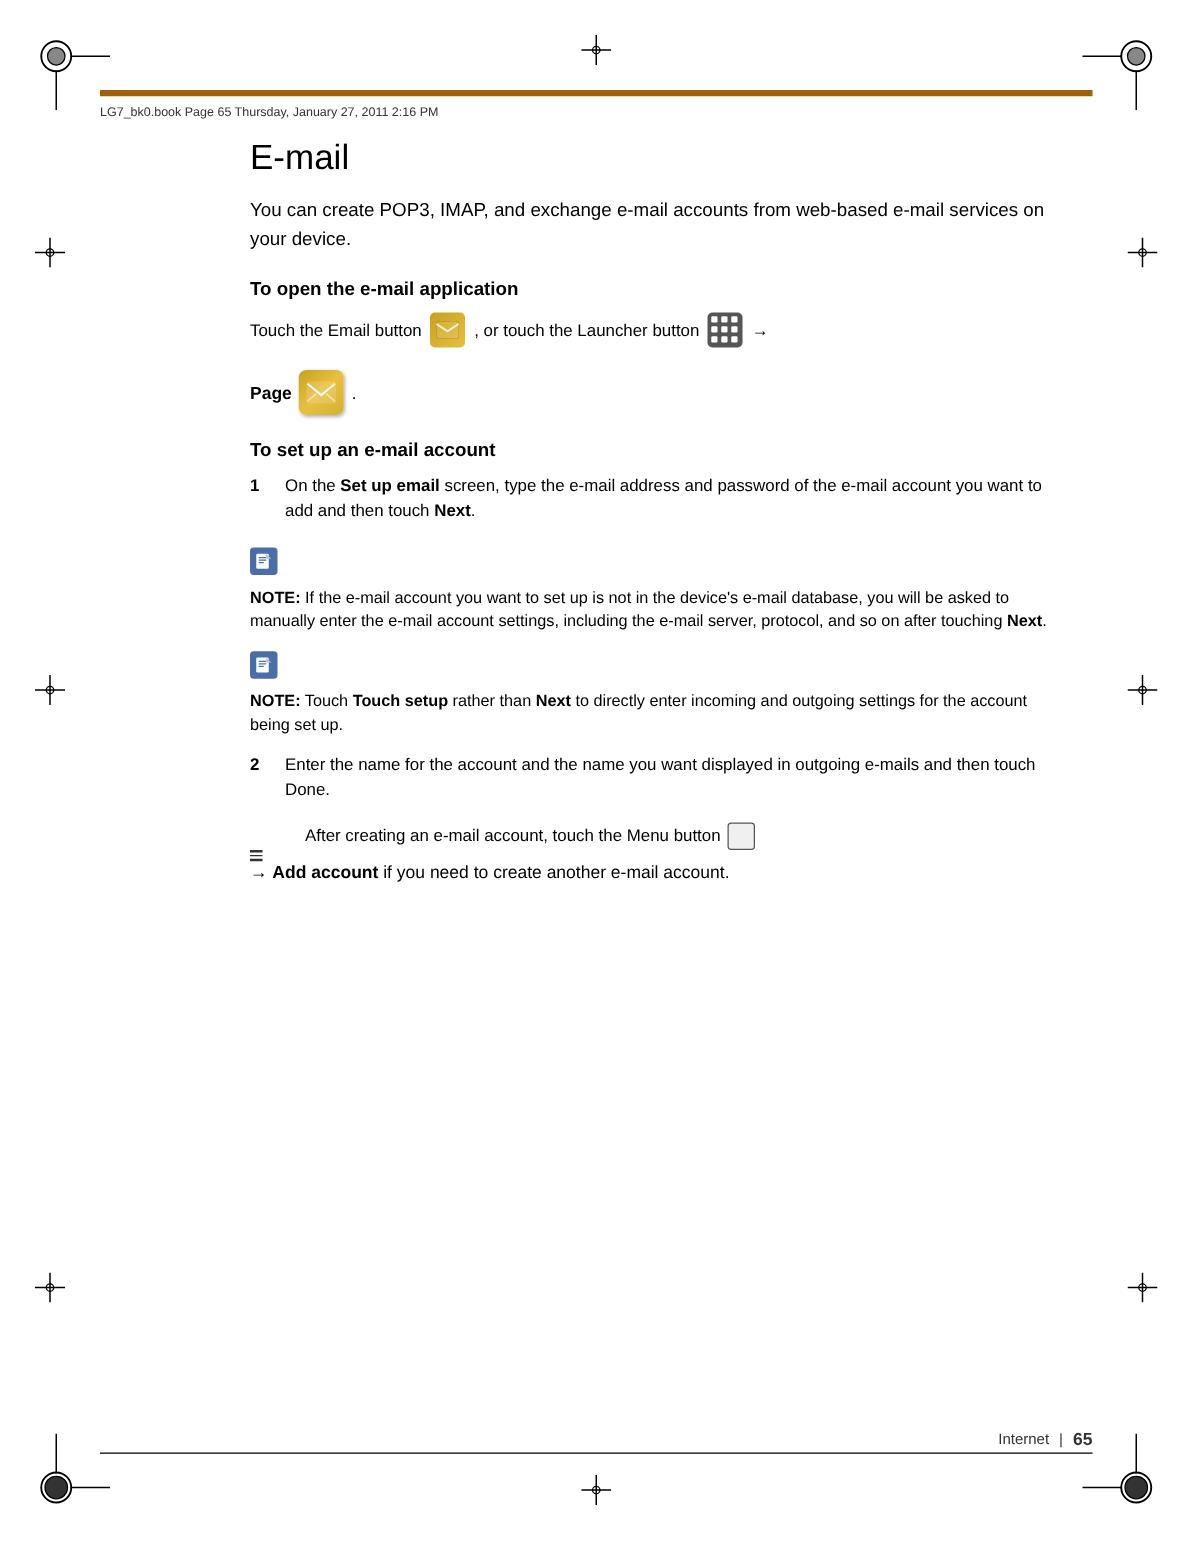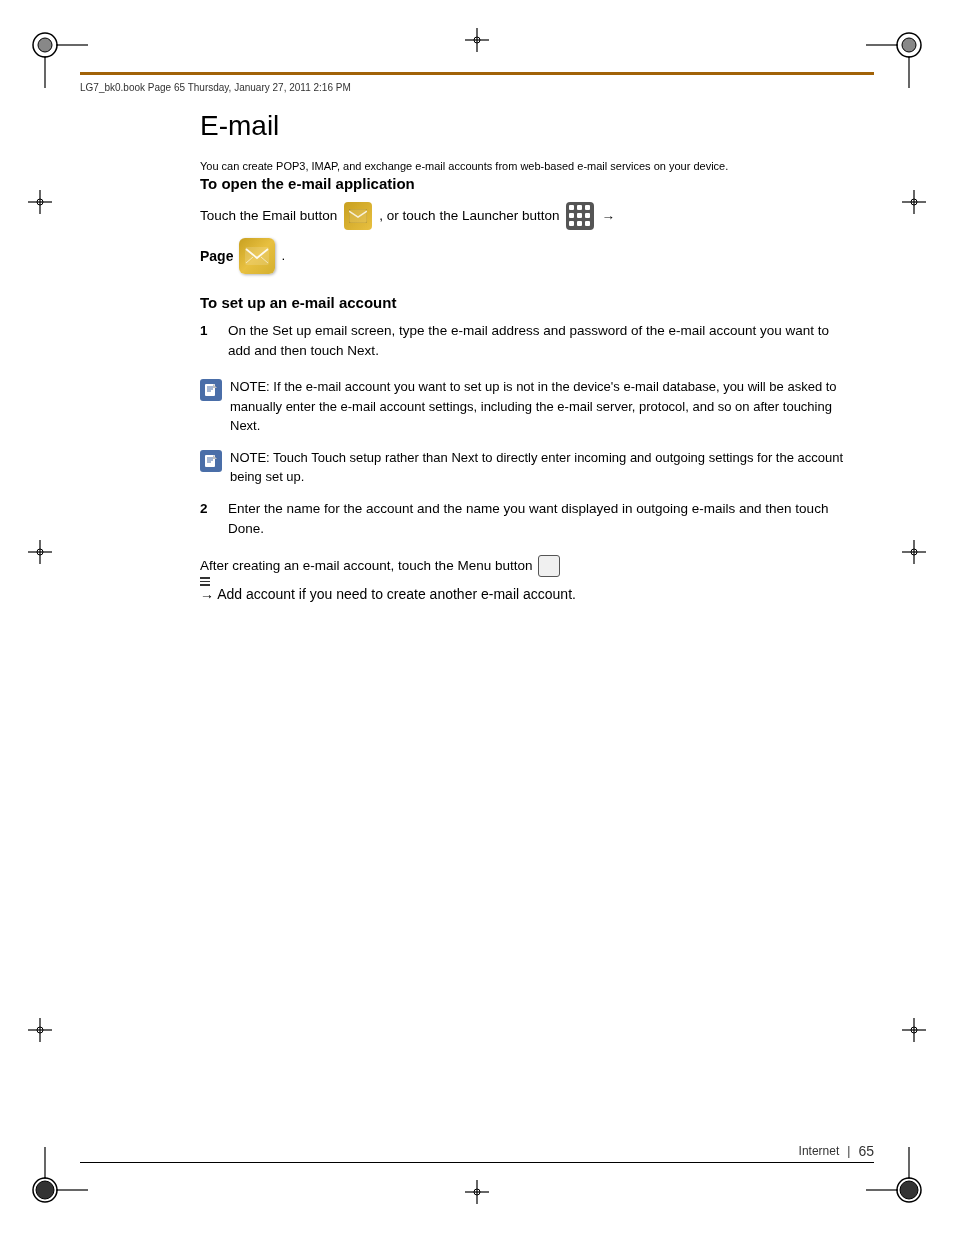--- a/index.html
+++ b/index.html
@@ -31,21 +31,21 @@
     .corner-tr { top: 30px; right: 30px; }
     .corner-bl { bottom: 30px; left: 30px; }
     .corner-br { bottom: 30px; right: 30px; }
 
     
     .header-bar {
       position: absolute;
       top: 72px;
       left: 80px;
       right: 80px;
-      border-top: 3px solid #a16207;
+      border-top: 5px solid #a16207;
       padding-top: 3px;
     }
 
     .header-text {
       font-size: 10px;
       color: #333;
     }
 
     
     .footer-bar {
@@ -86,39 +86,40 @@
 
     
     .page-title {
       font-size: 28px;
       font-weight: normal;
       margin-bottom: 16px;
       font-family: Arial, Helvetica, sans-serif;
     }
 
     .intro-text {
-      font-size: 11px;
+      font-size: 15px;
       line-height: 1.5;
+      margin-bottom: 20px;
       color: #000;
     }
 
     
     .section-header {
       font-size: 15px;
       font-weight: bold;
       margin-bottom: 10px;
     }
 
     
     .inline-row {
       display: flex;
       align-items: center;
       flex-wrap: wrap;
       font-size: 13.5px;
-      margin-bottom: 8px;
+      margin-bottom: 18px;
       gap: 4px;
     }
 
     
     .email-icon-inline {
       display: inline-flex;
       align-items: center;
       justify-content: center;
       width: 28px;
       height: 28px;
@@ -210,20 +211,21 @@
 
     .item-text {
       flex: 1;
     }
 
     
     .note-block {
       display: flex;
       margin-bottom: 12px;
       gap: 8px;
+      flex-direction: column;
     }
 
     .note-icon {
       width: 22px;
       height: 22px;
       background: #4a6ea8;
       border-radius: 3px;
       display: flex;
       align-items: center;
       justify-content: center;
@@ -240,20 +242,21 @@
       font-size: 13px;
       line-height: 1.5;
       flex: 1;
     }
 
     
     .after-text {
       font-size: 13.5px;
       line-height: 1.5;
       margin-top: 8px;
+      margin-left: 44px;
     }
 
     
     .menu-icon-inline {
       display: inline-flex;
       align-items: center;
       justify-content: center;
       width: 22px;
       height: 22px;
       border: 1px solid #555;
@@ -288,21 +291,21 @@
     
     .cross-top { top: 28px; left: 50%; transform: translateX(-50%); }
     .cross-bottom { bottom: 28px; left: 50%; transform: translateX(-50%); }
     .cross-left-top { top: 190px; left: 28px; }
     .cross-left-mid { top: 540px; left: 28px; }
     .cross-left-bot { bottom: 190px; left: 28px; }
     .cross-right-top { top: 190px; right: 28px; }
     .cross-right-mid { top: 540px; right: 28px; }
     .cross-right-bot { bottom: 190px; right: 28px; }
 
-    .bold { font-weight: normal; }
+    .bold { font-weight: bold; }
   </style>
 </head>
 <body>
 
 <div class="corner corner-tl">
   <svg viewBox="0 0 60 60" xmlns="http://www.w3.org/2000/svg">
     <circle cx="15" cy="15" r="12" fill="none" stroke="#000" stroke-width="1.5"></circle>
     <circle cx="15" cy="15" r="7" fill="#888" stroke="#000" stroke-width="1"></circle>
     <line x1="27" y1="15" x2="58" y2="15" stroke="#000" stroke-width="1.2"></line>
     <line x1="15" y1="27" x2="15" y2="58" stroke="#000" stroke-width="1.2"></line>

